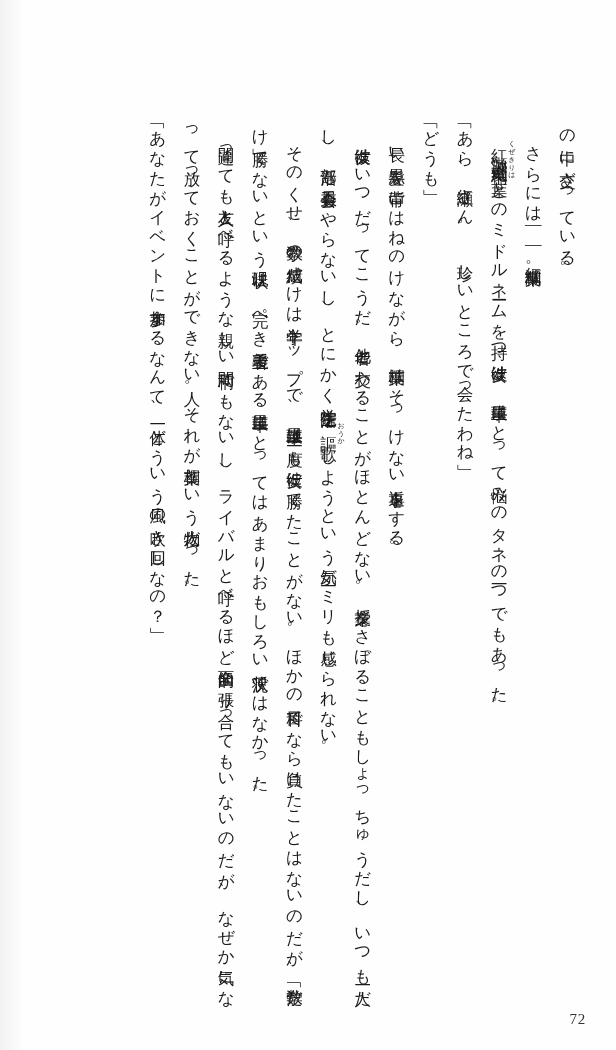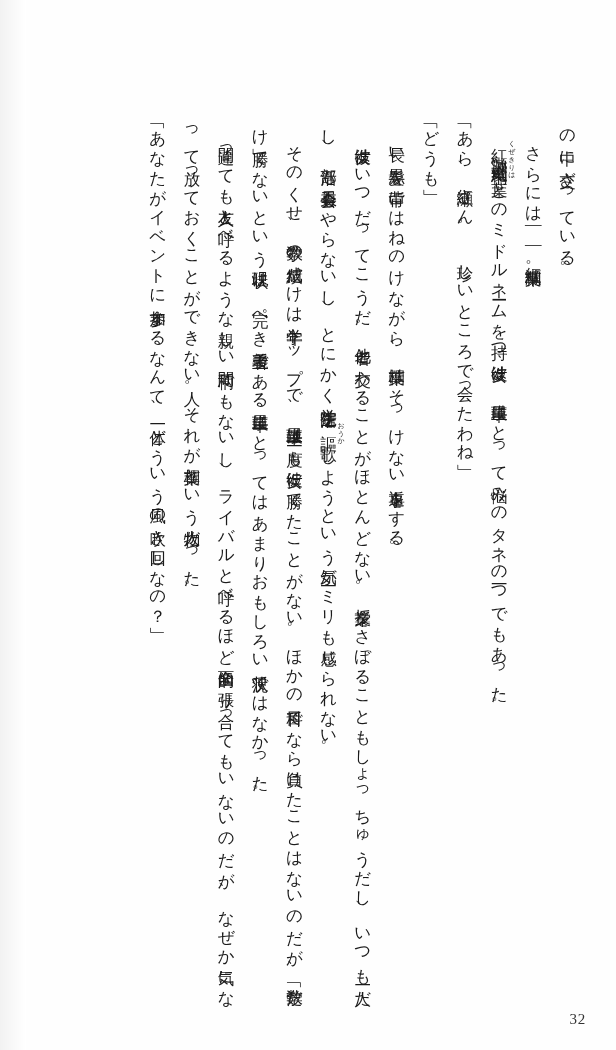--- a/index.html
+++ b/index.html
@@ -108,15 +108,15 @@
     <p class="indent">彼女はいつだってこうだ。他者と交わることがほとんどない。授業をさぼることもしょっちゅうだし、いつも一人だし、部活も委員会もやらないし、とにかく学院生活を<ruby>謳歌<rt>おうか</rt></ruby>しようという気が一ミリも感じられない。</p>
 
     <p class="indent">そのくせ、数学の成績だけは学年トップで、瑛里華は一度も彼女に勝てたことがない。ほかの科目でなら負けたことはないのだが、数学「だけ」勝てないという現状は、完ぺき主義者である瑛里華にとってはあまりおもしろい状況ではなかった。</p>
 
     <p class="indent">間違っても友人と呼べるような親しい間柄でもないし、ライバルと呼べるほど全面的に張り合ってもいないのだが、なぜか気になって放っておくことができない人。それが桐葉という人物だった。</p>
 
     <p class="">「あなたがイベントに参加するなんて、一体どういう風の吹き回しなの？」</p>
 
   </div>
 
-  <div id="page-number">32</div>
+  <div id="page-number">72</div>
 
 </div>
 
 </body></html>

